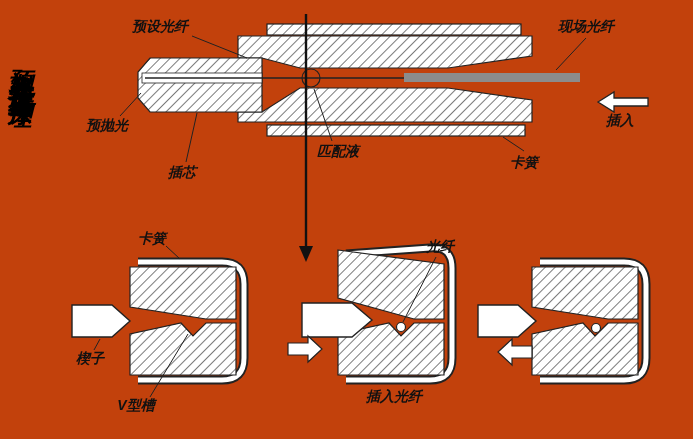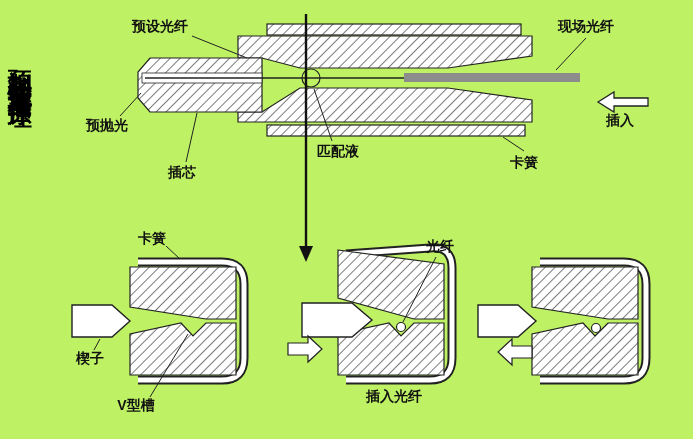--- a/index.html
+++ b/index.html
@@ -5,22 +5,23 @@
   html, body {
     margin: 0;
     padding: 0;
     background: #ffffff;
     font-family: "Liberation Sans", sans-serif;
   }
   .stage {
     position: relative;
     width: 693px;
     height: 439px;
-    background: #bef264;
+    background: #c2410c;
     overflow: hidden;
+    font-style: italic;
   }
   .vtitle {
     position: absolute;
     left: 4px;
     top: 50px;
     height: 360px;
     writing-mode: vertical-rl;
     text-orientation: upright;
     font-size: 24px;
     font-weight: 700;

